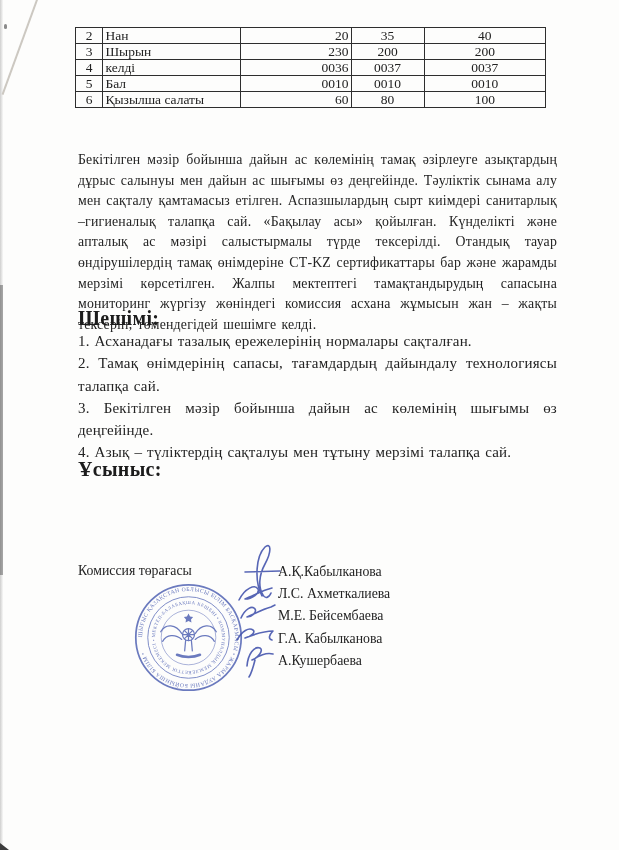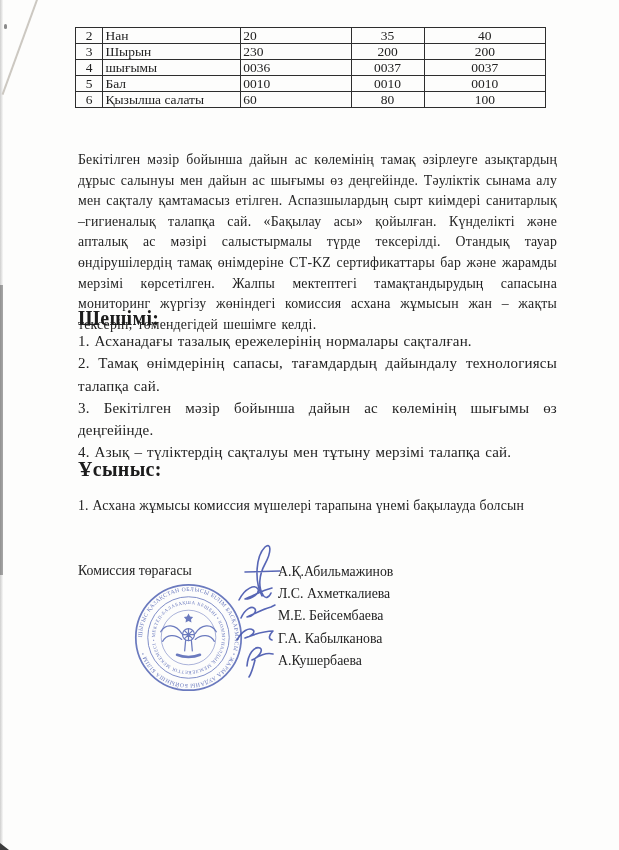--- a/index.html
+++ b/index.html
@@ -20,21 +20,21 @@
   .corner-mark { position:absolute; left:0; bottom:0; width:0; height:0;
     border-left:9px solid #3c3c3c; border-top:7px solid transparent; }
 
   
   table.menu { position:absolute; left:75px; top:27px; width:471px;
     border-collapse:collapse; font-size:13.5px; color:#222; }
   table.menu td { border:1.2px solid #2e2e2e; height:15px; line-height:15px;
     padding:0 2px; white-space:nowrap; overflow:hidden; }
   td.c-no   { width:24px;  text-align:center; }
   td.c-name { width:136px; text-align:left; padding-left:8px; }
-  td.c-v1   { width:113px; text-align:left; }
+  td.c-v1   { width:113px; text-align:right; }
   td.c-v2   { width:72px;  text-align:center; }
   td.c-v3   { width:125px; text-align:center;margin-top:48px; }
 
   
   .para { position:absolute; left:78px; top:133px; width:479px;
     font-size:13.8px; line-height:20.6px; text-align:justify;
     letter-spacing:.2px; word-spacing:1.5px; color:#232323;margin-top:17px; }
   .sec-heading { position:absolute; left:78px; font-size:20px; font-weight:bold;
     letter-spacing:.3px; color:#1c1c1c; }
   .decision-list { position:absolute; left:78px; top:330px; width:479px;
@@ -78,21 +78,21 @@
       </tr>
       <tr>
         <td class="c-no">3</td>
         <td class="c-name">Шырын</td>
         <td class="c-v1">230</td>
         <td class="c-v2">200</td>
         <td class="c-v3">200</td>
       </tr>
       <tr>
         <td class="c-no">4</td>
-        <td class="c-name">шығымы</td>
+        <td class="c-name">келді</td>
         <td class="c-v1">0036</td>
         <td class="c-v2">0037</td>
         <td class="c-v3">0037</td>
       </tr>
       <tr>
         <td class="c-no">5</td>
         <td class="c-name">Бал</td>
         <td class="c-v1">0010</td>
         <td class="c-v2">0010</td>
         <td class="c-v3">0010</td>
@@ -111,27 +111,26 @@
 
   <div class="sec-heading" style="top:307px">Шешімі:</div>
   <div class="decision-list">
     <div>1. Асханадағы тазалық ережелерінің нормалары сақталған.</div>
     <div>2. Тамақ өнімдерінің сапасы, тағамдардың дайындалу технологиясы талапқа сай.</div>
     <div>3. Бекітілген мәзір бойынша дайын ас көлемінің шығымы өз деңгейінде.</div>
     <div>4. Азық – түліктердің сақталуы мен тұтыну мерзімі талапқа сай.</div>
   </div>
 
   <div class="sec-heading" style="top:458px">Ұсыныс:</div>
-  <div class="proposal-item">1. Асхана жұмысы комиссия мүшелері тарапына  үнемі бақылауда болсын</div>
 
   <div class="sig-labels">
     <div>Комиссия төрағасы</div>
   </div>
   <div class="sig-names">
-    <div>А.Қ.Абильмажинов</div>
+    <div>А.Қ.Кабылканова</div>
     <div>Л.С. Ахметкалиева</div>
     <div>М.Е. Бейсембаева</div>
     <div>Г.А. Кабылканова</div>
     <div>А.Кушербаева</div>
   </div>
 
   <svg class="stamp" viewBox="-60 -60 120 120">
     <g stroke="#5264b4" fill="none">
       <circle r="55" stroke-width="1.8"></circle>
       <circle r="42.5" stroke-width="0.9"></circle>

